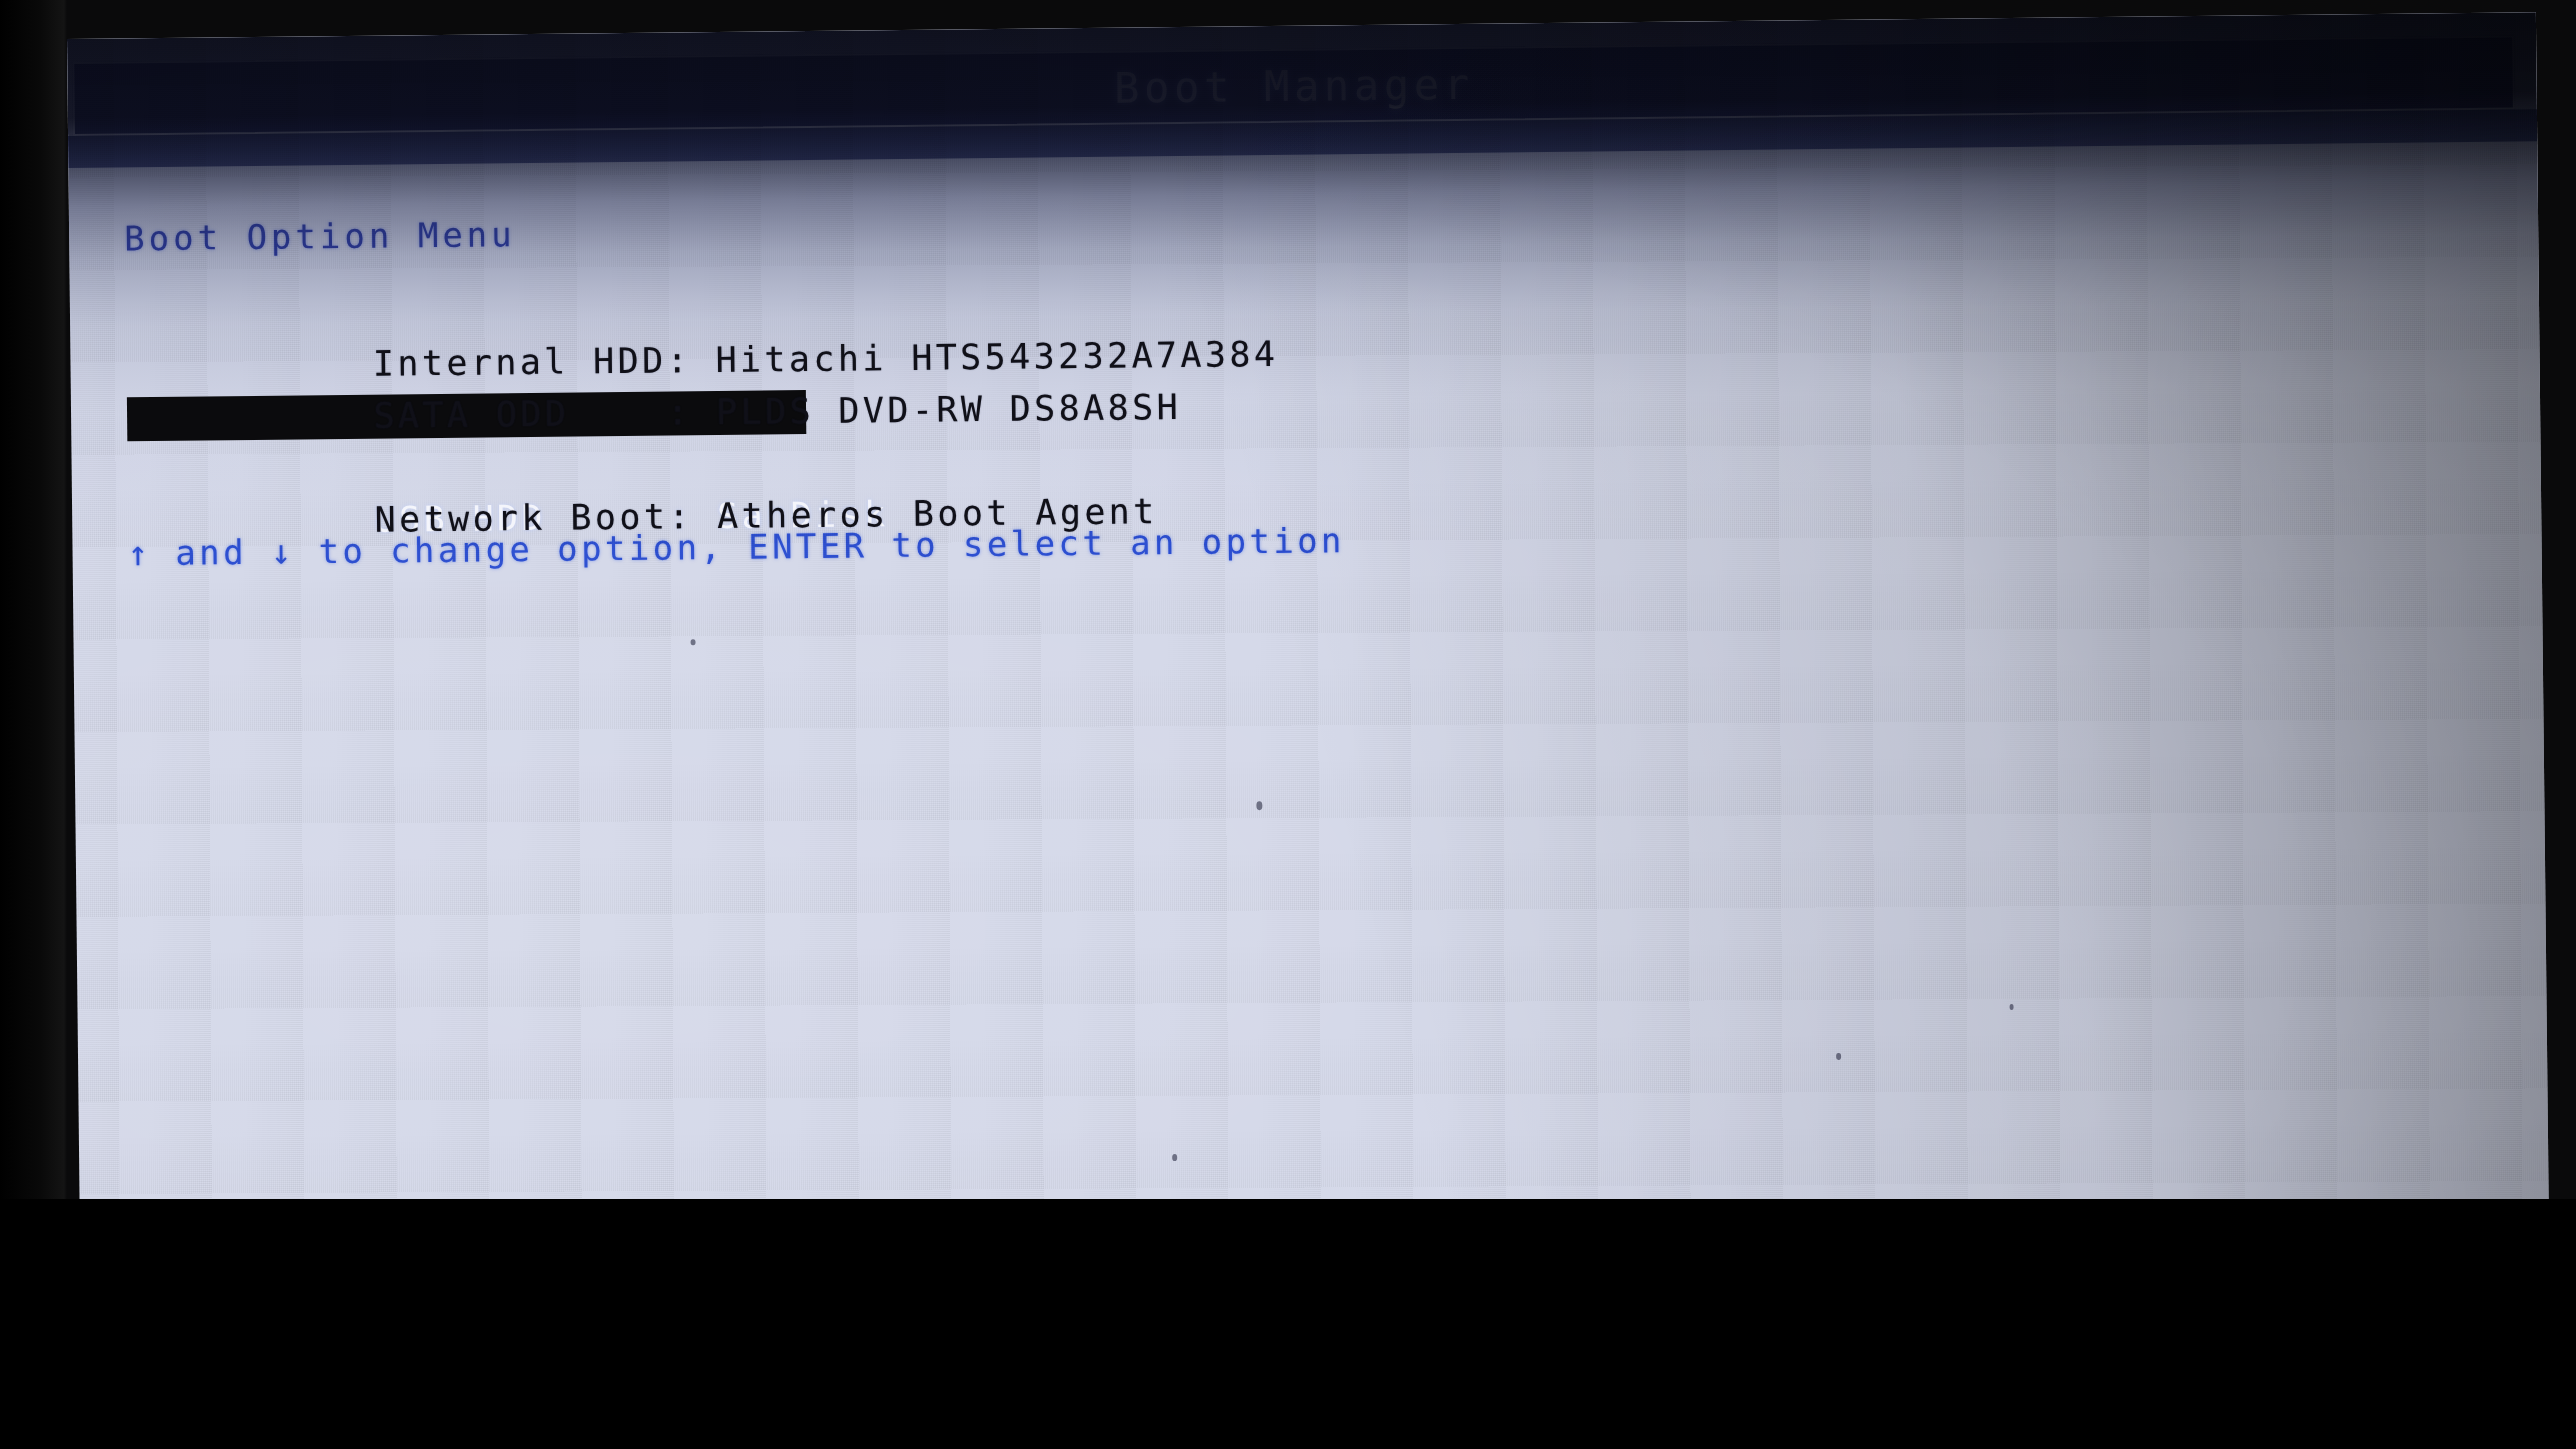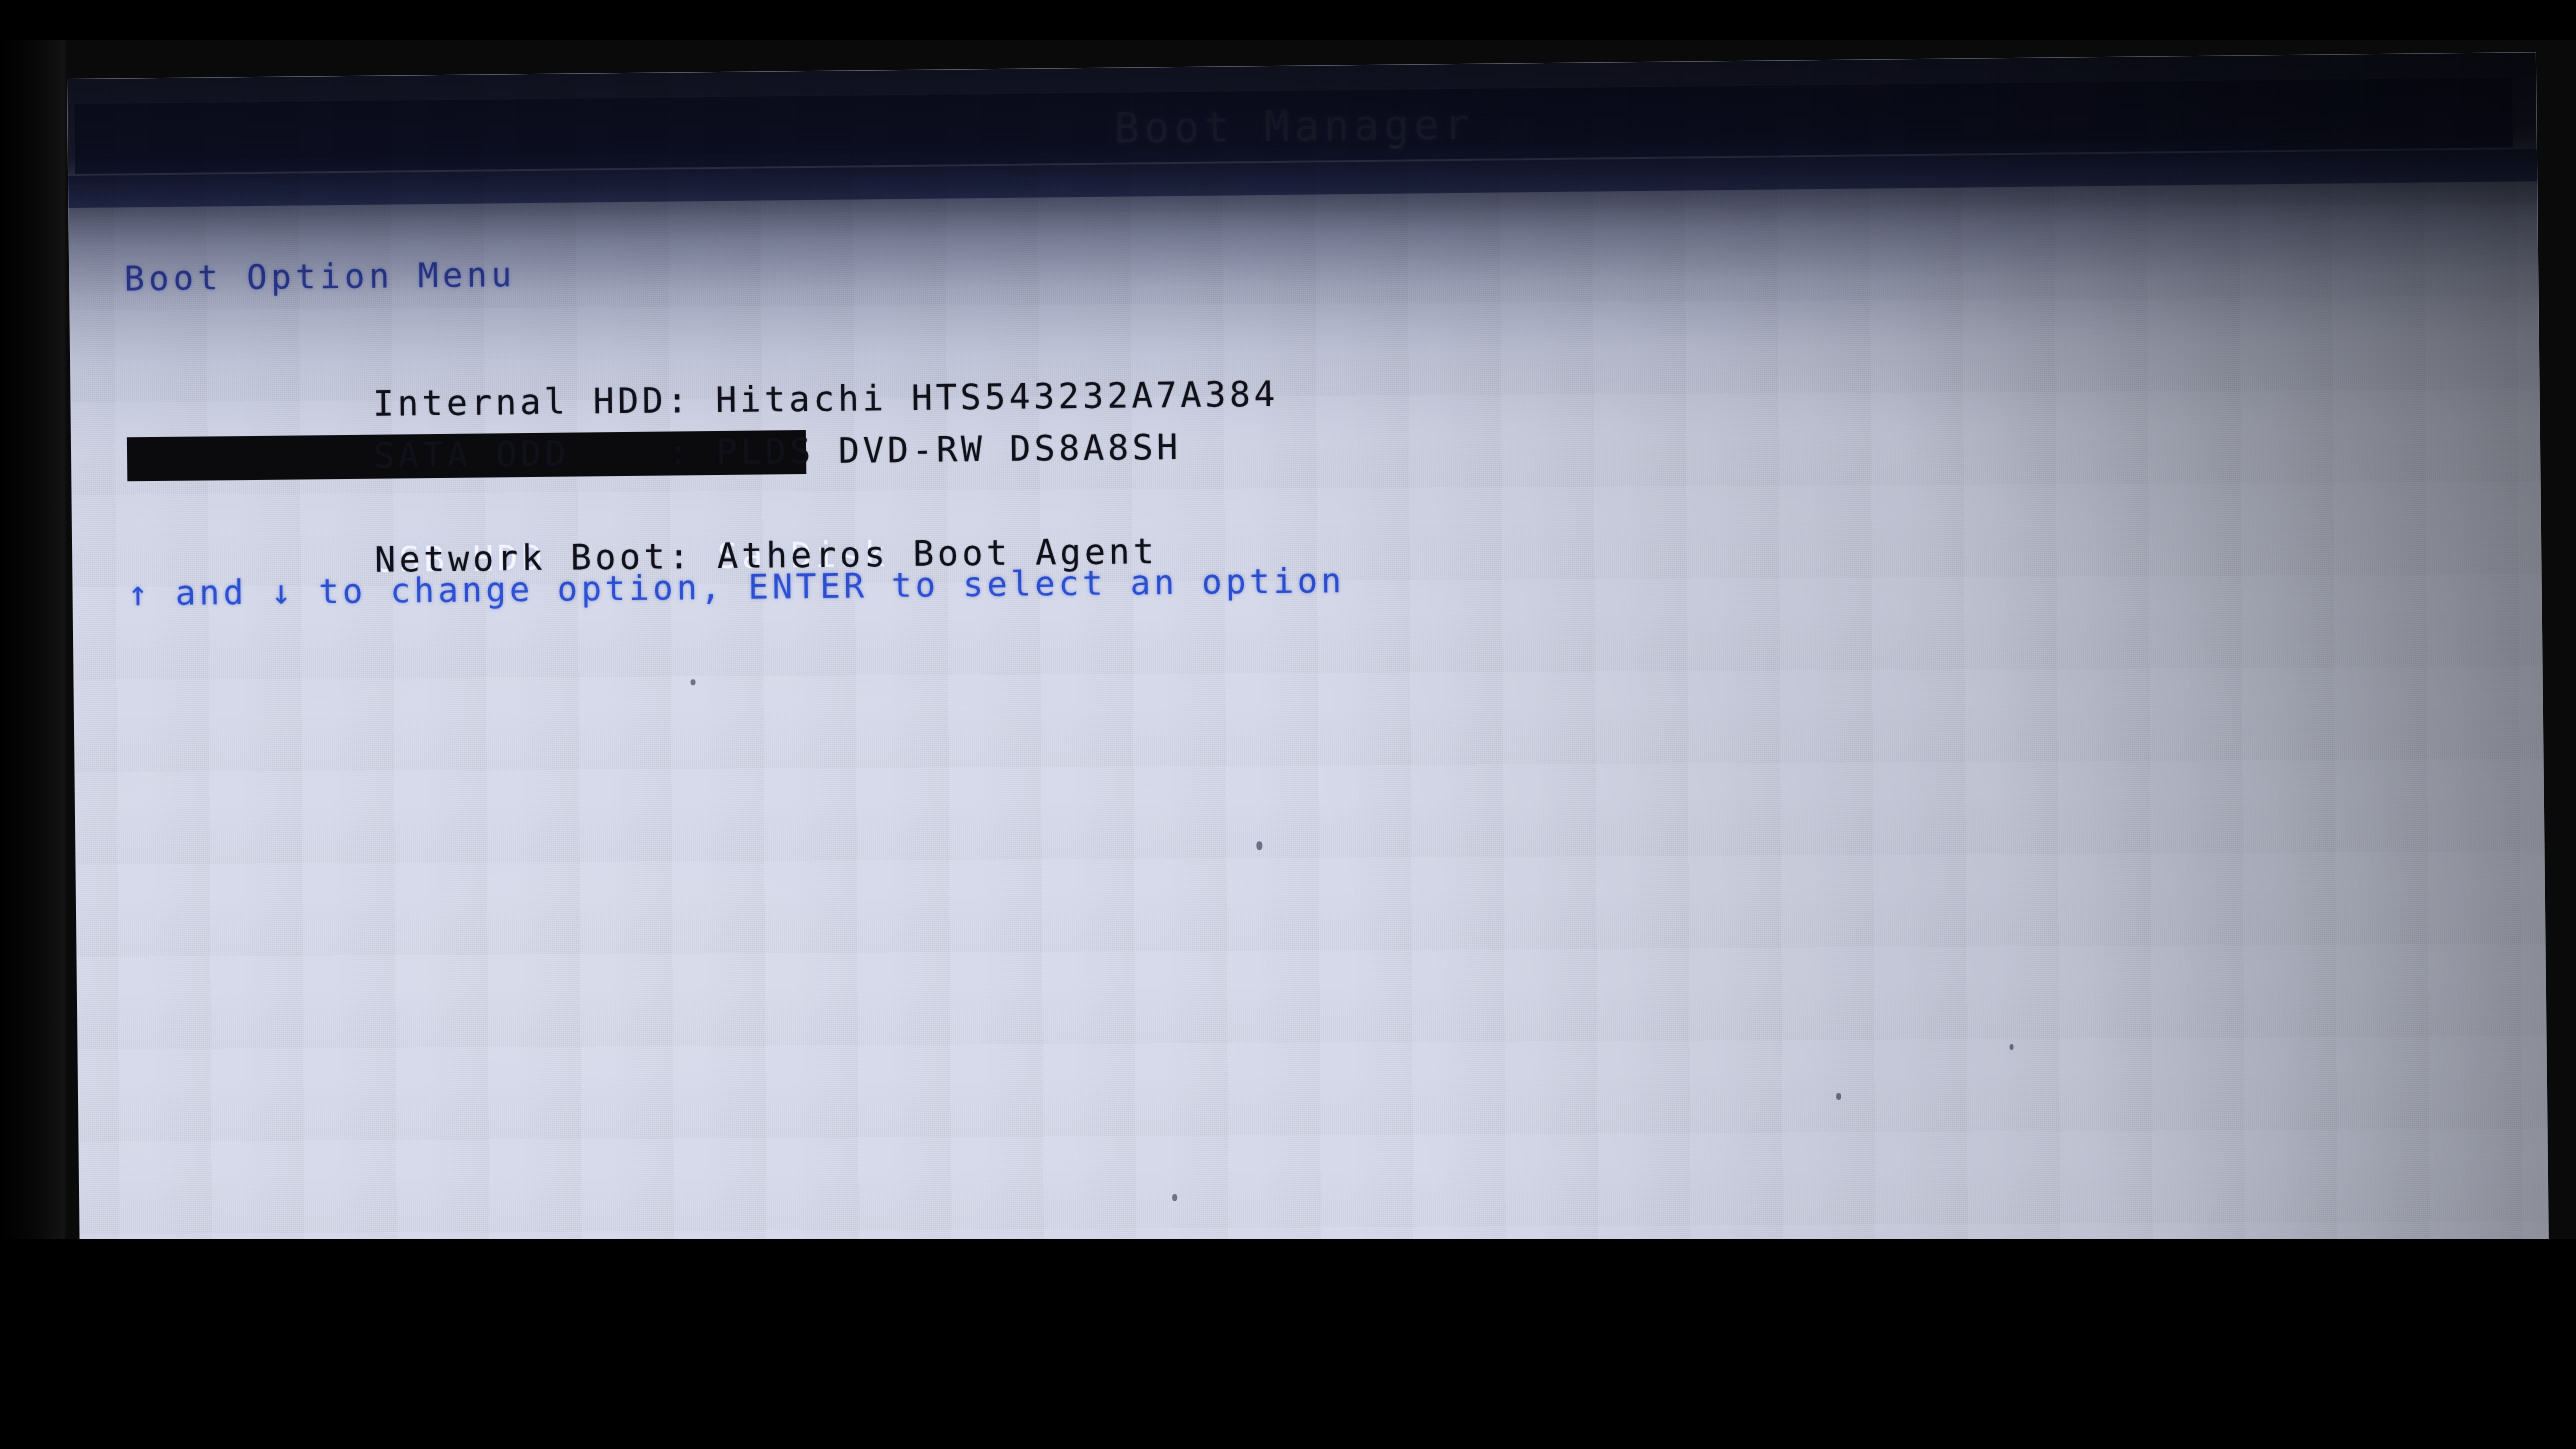--- a/index.html
+++ b/index.html
@@ -12,21 +12,20 @@
     overflow: hidden;
   }
 
   
   #photo {
     position: relative;
     width: 2576px;
     height: 1199px;
     background: #050506;
     overflow: hidden;
-    margin-top: 40px;
   }
 
   
   #bezel {
     position: absolute;
     left: 0; top: 0;
     width: 2576px;
     height: 1449px;
     background:
       linear-gradient(90deg,#000 0px,#090909 40px,#141414 64px,#0a0a0b 67px),

